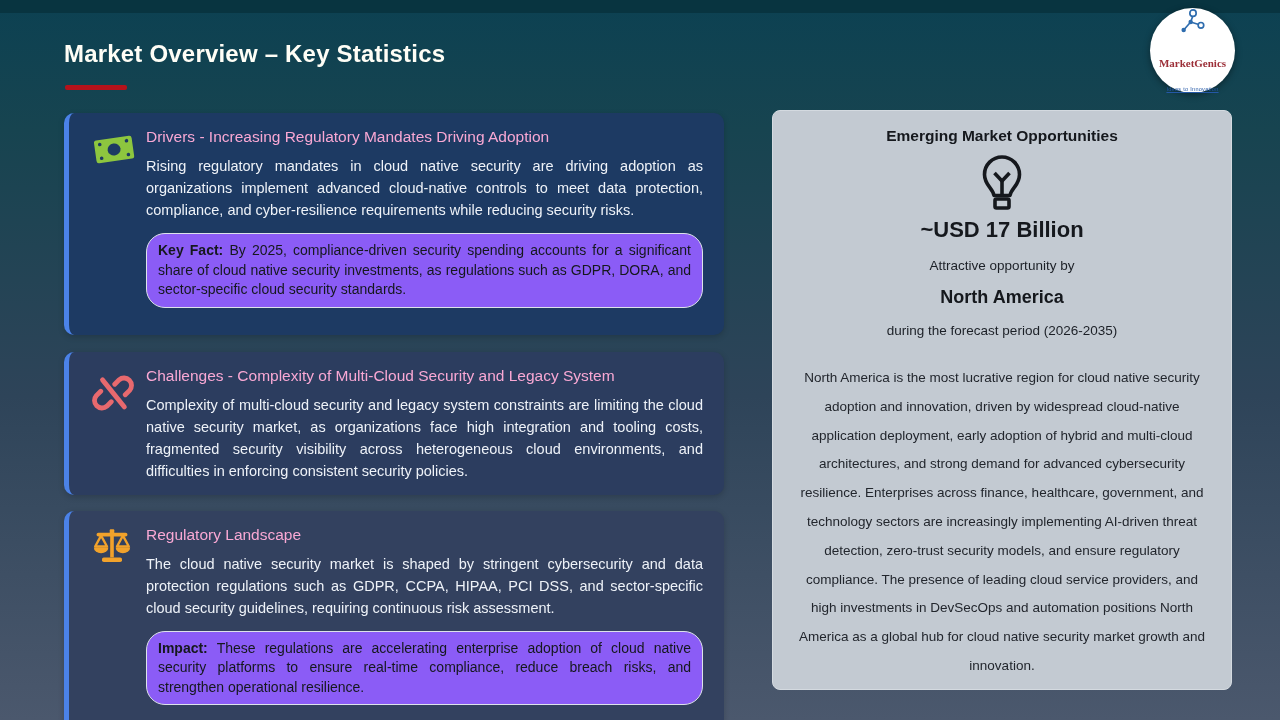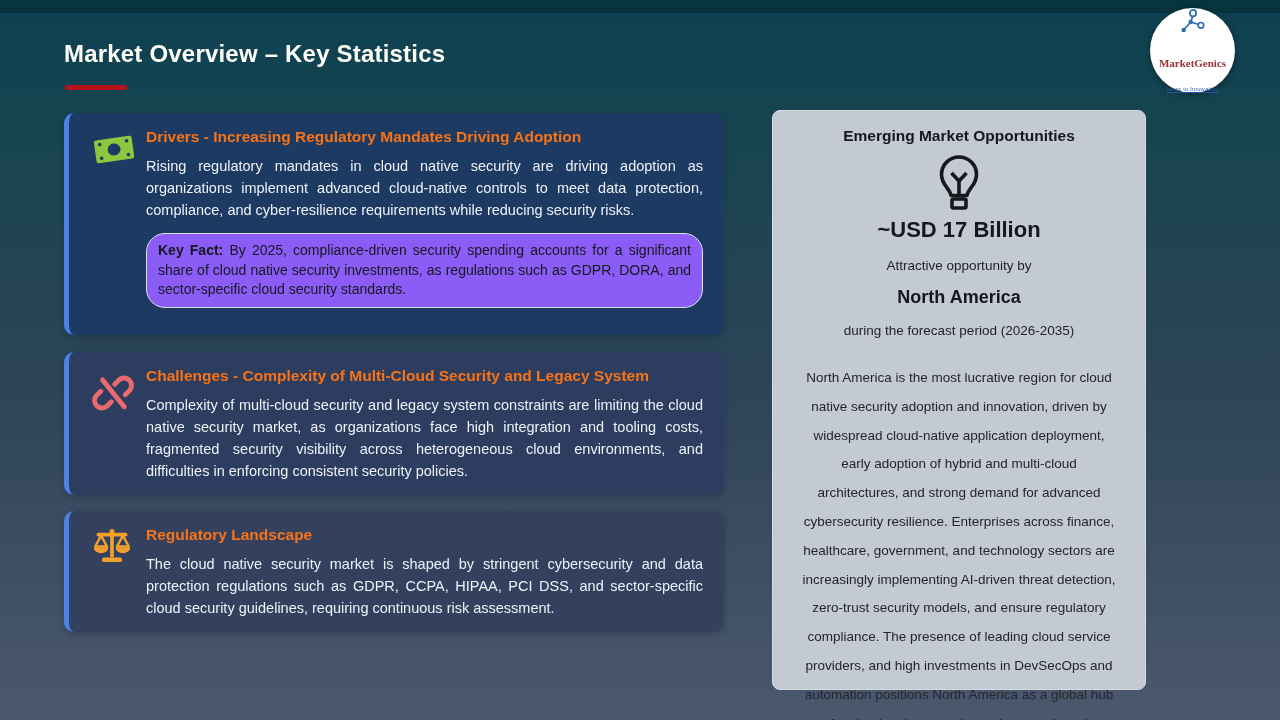--- a/index.html
+++ b/index.html
@@ -18,27 +18,27 @@
   .logo-name{font-family:"Liberation Serif", serif;font-weight:700;font-size:11px;color:#9c2f38;line-height:12px;}
   .logo-tagline{font-size:5.5px;color:#2458a6;text-decoration:underline;letter-spacing:.3px;line-height:8px;}
 
   .cards{position:absolute;left:64px;top:113px;width:660px;}
   .card{position:relative;border-radius:10px;border-left:5px solid #4b82e8;padding:15px 21px 13px 77px;
     color:#eef2f8;box-sizing:border-box;box-shadow:0 2px 6px rgba(0,0,0,.18);}
   .card-1{background:#1d3a63;margin-bottom:17px;}
   .card-2{background:#2c3d5f;margin-bottom:16px;}
   .card-3{background:#33415f;}
   .card-icon{position:absolute;left:23px;top:17px;}
-  .card-title{margin:0 0 9px 0;font-size:15.5px;font-weight:700;color:#f97316;}
+  .card-title{margin:0 0 9px 0;font-size:15.5px;font-weight:400;color:#f9a8d4;}
   .card-body{margin:0;font-size:14.5px;line-height:22px;text-align:justify;}
   .callout{background:#8b5cf6;border:1px solid #dde2ea;border-radius:19px;padding:7px 11px;margin-top:12px;
     color:#15181d;font-size:14px;line-height:19.5px;text-align:justify;}
   .callout-label{font-weight:700;}
 
-  .opportunity-panel{position:absolute;left:772px;top:110px;width:374px;height:580px;box-sizing:border-box;
+  .opportunity-panel{position:absolute;left:772px;top:110px;width:460px;height:580px;box-sizing:border-box;
     background:#c3cad2;border:1px solid #d4dae0;border-radius:8px;padding:10px 26px;text-align:center;color:#1c2027;}
   .panel-title{margin:6px 0 0 0;font-size:15.5px;font-weight:700;color:#15181d;}
   .bulb-wrap{margin:9px auto 0;height:62px;}
   .panel-value{margin:1px 0 0 0;font-size:22px;font-weight:700;color:#15181d;}
   .panel-subtitle{margin:15px 0 0 0;font-size:13.5px;}
   .panel-region{margin:14px 0 0 0;font-size:18px;font-weight:700;color:#15181d;}
   .panel-period{margin:15px 0 0 0;font-size:13.5px;}
   .panel-desc{margin:26px 0 0 0;font-size:13.5px;line-height:28.8px;color:#22262d;}
 </style>
 </head>
@@ -117,20 +117,24 @@
           <g stroke="#f2a22b" stroke-width="2.6" fill="none" stroke-linejoin="round">
             <path d="M10 8 L3.5 20 H16.5 Z"></path>
             <path d="M34 8 L27.5 20 H40.5 Z"></path>
           </g>
           <path d="M2 21 a8 6.5 0 0 0 16 0 Z" fill="#f2a22b"></path>
           <path d="M26 21 a8 6.5 0 0 0 16 0 Z" fill="#f2a22b"></path>
         </svg>
       </span>
       <h2 class="card-title">Regulatory Landscape</h2>
       <p class="card-body">The cloud native security market is shaped by stringent cybersecurity and data protection regulations such as GDPR, CCPA, HIPAA, PCI DSS, and sector-specific cloud security guidelines, requiring continuous risk assessment.</p>
+      <p class="callout">
+        <span class="callout-label">Impact:</span>
+        <span>These regulations are accelerating enterprise adoption of cloud native security platforms to ensure real-time compliance, reduce breach risks, and strengthen operational resilience.</span>
+      </p>
     </div>
 
   </div>
 
   <div class="opportunity-panel">
     <h2 class="panel-title">Emerging Market Opportunities</h2>
     <div class="bulb-wrap">
       <svg width="50" height="62" viewBox="0 0 50 62">
         <g stroke="#15181d" stroke-width="3.6" fill="none" stroke-linejoin="round">
           <path d="M25 3 a17.5 17.5 0 0 1 17.5 17.5 c0 5.5 -2.6 9.6 -5.4 13.2 c-1.9 2.5 -3.6 4.9 -4.1 7.8 h-16 c-0.5 -2.9 -2.2 -5.3 -4.1 -7.8 c-2.8 -3.6 -5.4 -7.7 -5.4 -13.2 A17.5 17.5 0 0 1 25 3 Z"></path>

